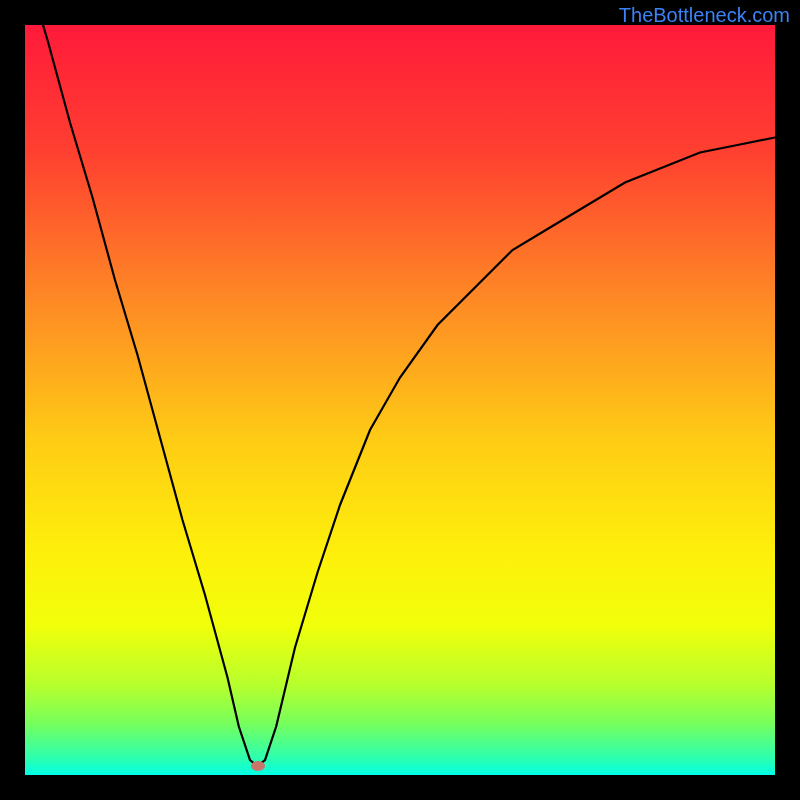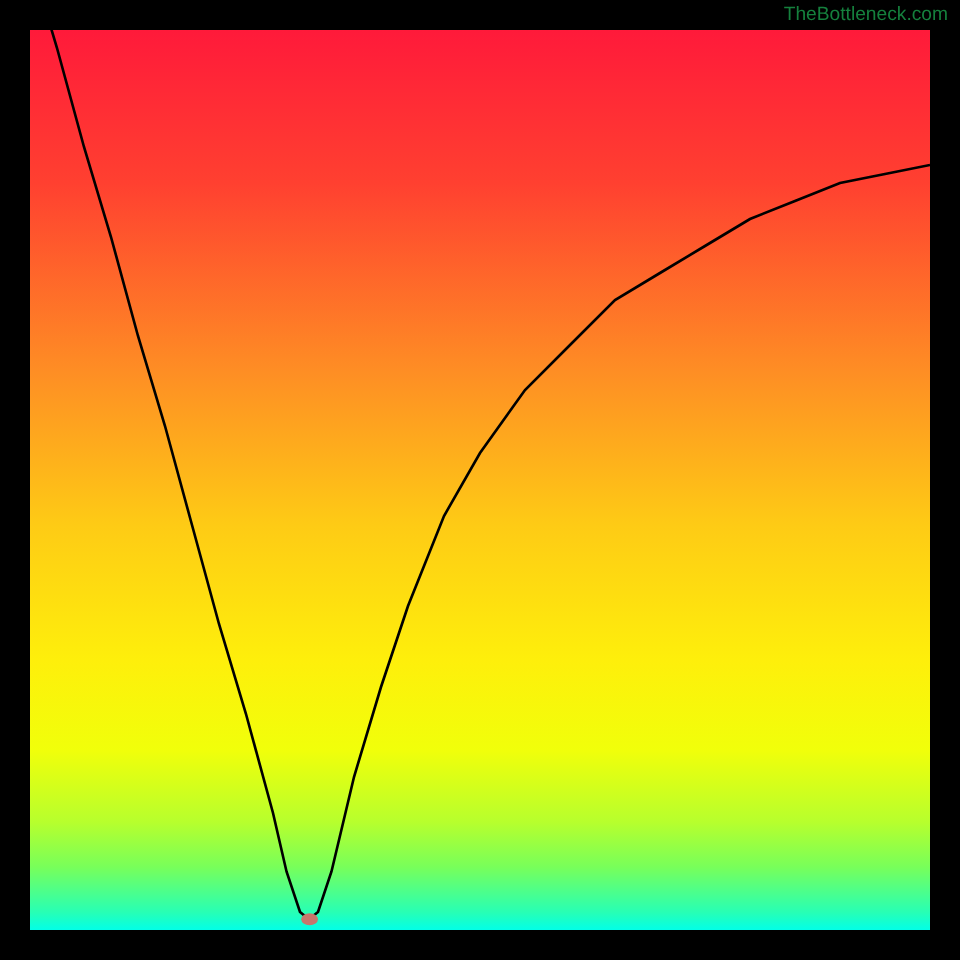--- a/index.html
+++ b/index.html
@@ -11,22 +11,22 @@
     width: 800px;
     height: 800px;
     background: #000000;
     font-family: Arial, Helvetica, sans-serif;
     overflow: hidden;
   }
   .watermark {
     position: absolute;
     top: 4px;
     right: 10px;
-    color: #15803d;
-    font-size: 16px;
+    color: #3b82f6;
+    font-size: 20px;
     z-index: 10;
   }
   .plot-container {
     position: absolute;
     top: 25px;
     left: 25px;
     width: 750px;
     height: 750px;
   }
   svg {

